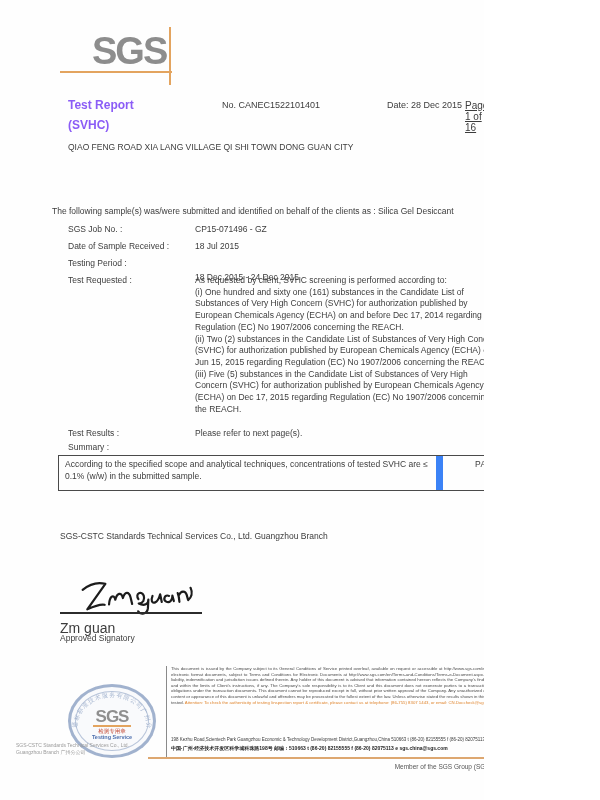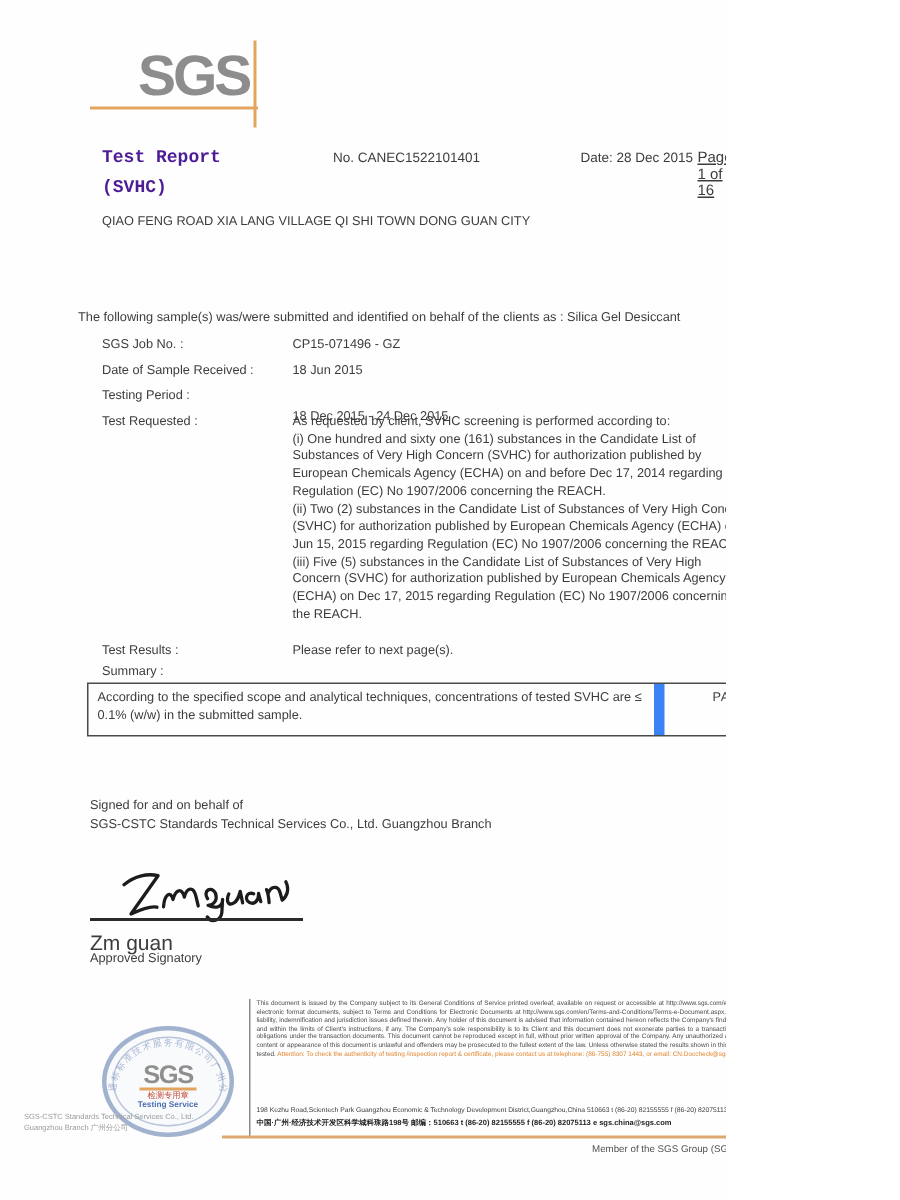--- a/index.html
+++ b/index.html
@@ -5,21 +5,21 @@
   html,body{margin:0;padding:0;background:#ffffff;}
   .page{position:relative;width:484px;height:800px;background:#fefefe;overflow:hidden;
         font-family:"Liberation Sans","DejaVu Sans",sans-serif;color:#3c3c3c;}
   .abs{position:absolute;}
 
   
   .logo{left:92px;top:30px;font-size:38px;font-weight:bold;color:#8d8d8d;letter-spacing:-2px;
         font-family:"Liberation Sans",sans-serif;}
   .logo-hline{left:60px;top:71px;width:112px;height:2px;background:#e3a45f;}
   .logo-vline{left:169px;top:27px;width:2px;height:58px;background:#e3a45f;}
-  .doc-title{left:68px;top:95px;font-size:12px;font-weight:bold;color:#4c1d95;line-height:20px;font-family:Liberation Mono, monospace;}
+  .doc-title{left:68px;top:95px;font-size:12px;font-weight:bold;color:#8b5cf6;line-height:20px;}
   .report-no{left:222px;top:100px;font-size:9px;}
   .report-date{left:355px;top:100px;font-size:9px;padding-left:32px;}
   .report-page{left:465px;top:100px;font-size:10px;text-decoration:underline;}
 
   
   .client{left:68px;top:141px;font-size:8.5px;line-height:13px;color:#3c3c3c;}
 
   
   .intro{left:52px;top:206px;font-size:8.5px;width:480px;}
   .flabel{font-size:8.5px;color:#3c3c3c;}
@@ -81,21 +81,21 @@
   <div class="abs client">
     <div>QIAO FENG ROAD XIA LANG VILLAGE QI SHI TOWN DONG GUAN CITY</div>
   </div>
 
   <div class="abs intro">The following sample(s) was/were submitted and identified on behalf of the clients as : Silica Gel Desiccant</div>
 
   <div class="abs flabel" style="left:68px;top:224px;">SGS Job No. :</div>
   <div class="abs fvalue" style="left:195px;top:224px;">CP15-071496 - GZ</div>
 
   <div class="abs flabel" style="left:68px;top:241px;">Date of Sample Received :</div>
-  <div class="abs fvalue" style="left:195px;top:241px;">18 Jun 2015</div>
+  <div class="abs fvalue" style="left:195px;top:241px;">18 Jul 2015</div>
 
   <div class="abs flabel" style="left:68px;top:258px;">Testing Period :</div>
   <div class="abs fvalue" style="left:195px;top:272px;">18 Dec 2015 - 24 Dec 2015</div>
 
   <div class="abs flabel" style="left:68px;top:275px;">Test Requested :</div>
   <div class="abs fvalue pre" style="left:195px;top:275px;width:352px;">As requested by client, SVHC screening is performed according to:
 (i) One hundred and sixty one (161) substances in the Candidate List of
 Substances of Very High Concern (SVHC) for authorization published by
 European Chemicals Agency (ECHA) on and before Dec 17, 2014 regarding
 Regulation (EC) No 1907/2006 concerning the REACH.
@@ -110,21 +110,20 @@
   <div class="abs flabel" style="left:68px;top:428px;">Test Results :</div>
   <div class="abs fvalue" style="left:195px;top:428px;">Please refer to next page(s).</div>
 
   <div class="abs sum-label">Summary :</div>
   <div class="abs sum-table">
     <div class="sum-cell-text">According to the specified scope and analytical techniques, concentrations of tested SVHC are ≤ 0.1% (w/w) in the submitted sample.</div>
     <div class="sum-cell-pass">PASS</div>
   </div>
 
   <div class="abs signed">
-    <div>Signed for and on behalf of</div>
     <div>SGS-CSTC Standards Technical Services Co., Ltd. Guangzhou Branch</div>
   </div>
 
   <svg class="abs sig-svg" width="128" height="44" viewBox="0 0 110 40">
     <g fill="none" stroke="#1c1c1c" stroke-width="2" stroke-linecap="round" stroke-linejoin="round">
       <path d="M7 11 C14 6 22 5 28 7 L10 29 C18 26 23 25 26 26"></path>
       <path d="M30 26 C31 19 35 16 36 22 C38 16 42 15 43 21 C45 15 49 15 50 21 L51 27"></path>
       <path d="M57 23 C54 18 60 15 62 20 C63 24 61 27 57 27 C62 30 66 28 66 24 L65 32 C64 37 58 38 56 34"></path>
       <path d="M70 21 C68 25 69 28 72 27 C75 26 76 23 77 20 L78 27"></path>
       <path d="M85 22 C81 20 79 25 82 27 C85 29 88 26 88 22 L89 27"></path>

